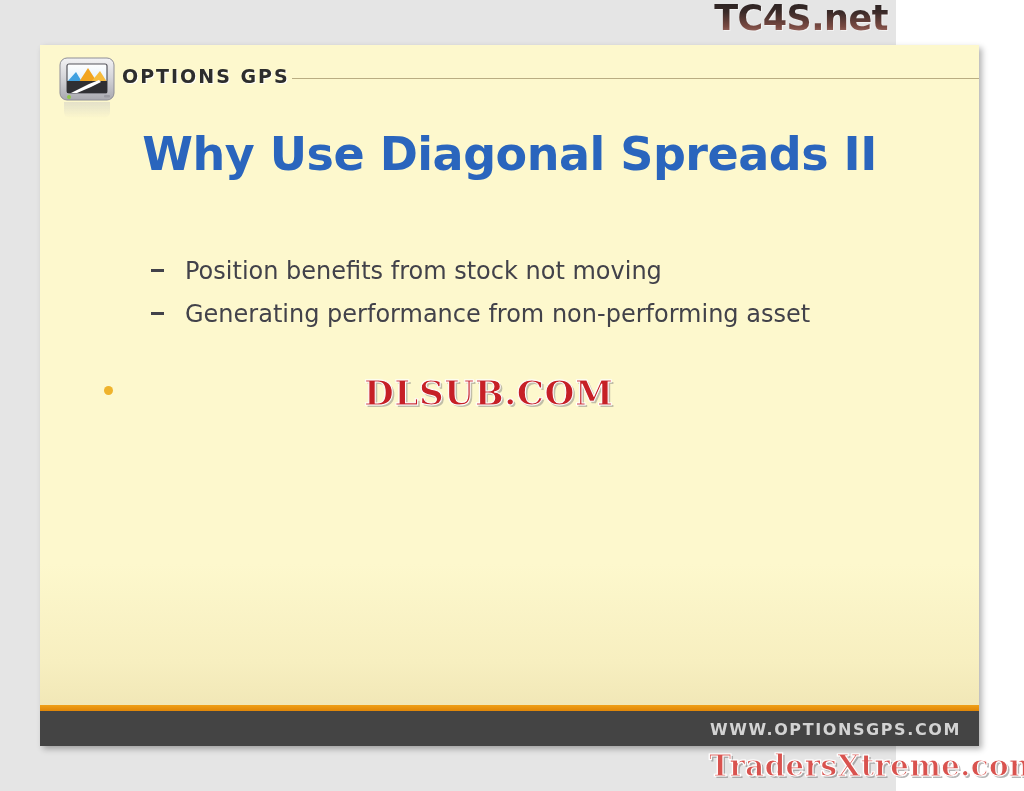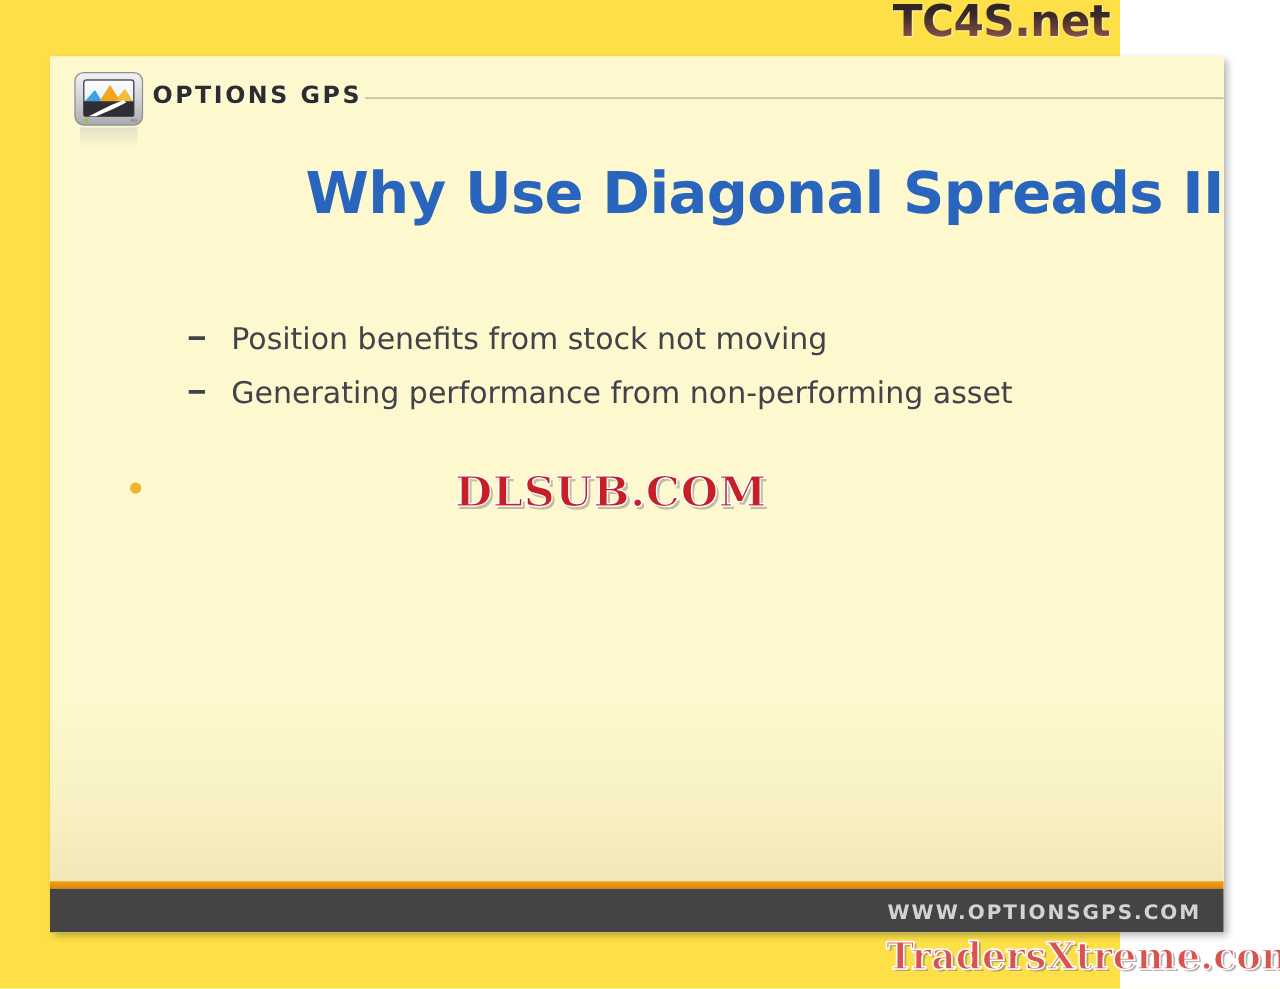--- a/index.html
+++ b/index.html
@@ -5,21 +5,21 @@
   * { margin:0; padding:0; box-sizing:border-box; }
   html, body {
     width:1024px; height:791px;
     background:#ffffff;
     font-family:"Liberation Sans", sans-serif;
     overflow:hidden;
   }
   #page {
     position:relative;
     width:896px; height:791px;
-    background:#fde047;
+    background:#e5e5e5;
   }
 
   
   #tc4s {
     position:absolute;
     top:-2px; right:8px;
     font-family:"DejaVu Sans", sans-serif;
     font-weight:bold;
     font-size:35px;
     letter-spacing:-0.5px;
@@ -70,21 +70,21 @@
     position:absolute; left:252px; top:33px;
     width:687px; height:1px;
     background:#b9ad82;
   }
 
   
   #slide-title {
     position:absolute;
     left:0; top:82px;
     width:100%;
-    text-align:right;
+    text-align:center;
     font-family:"DejaVu Sans", sans-serif;
     font-weight:bold;
     font-size:46px;
     letter-spacing:-0.5px;
     color:#2a65bd;
   }
 
   
   #body {
     position:absolute;

